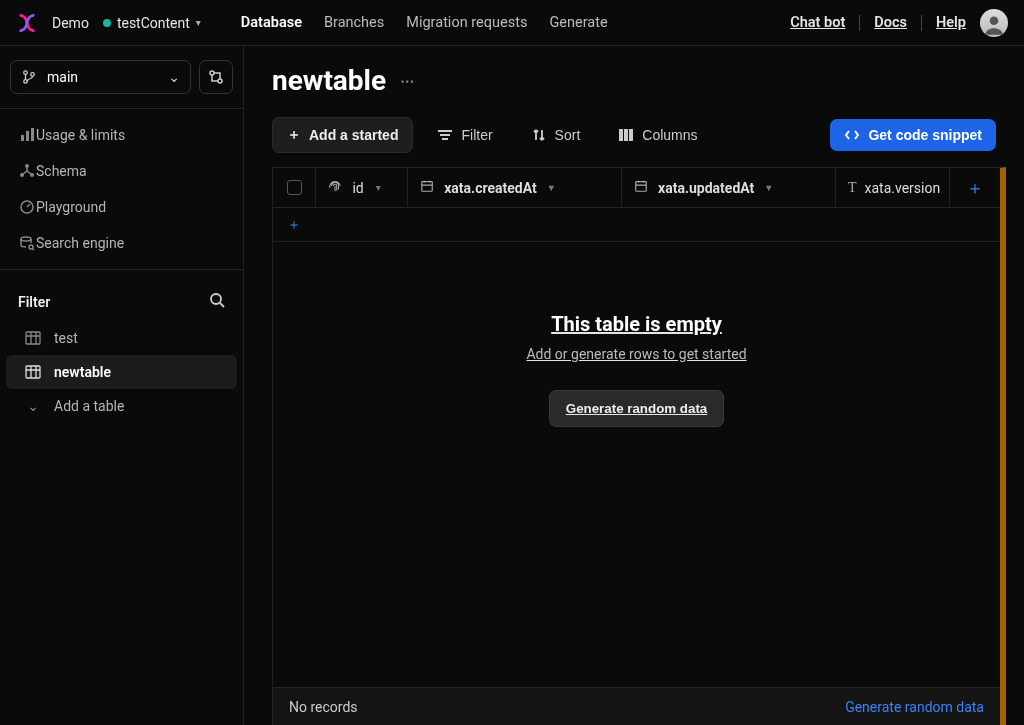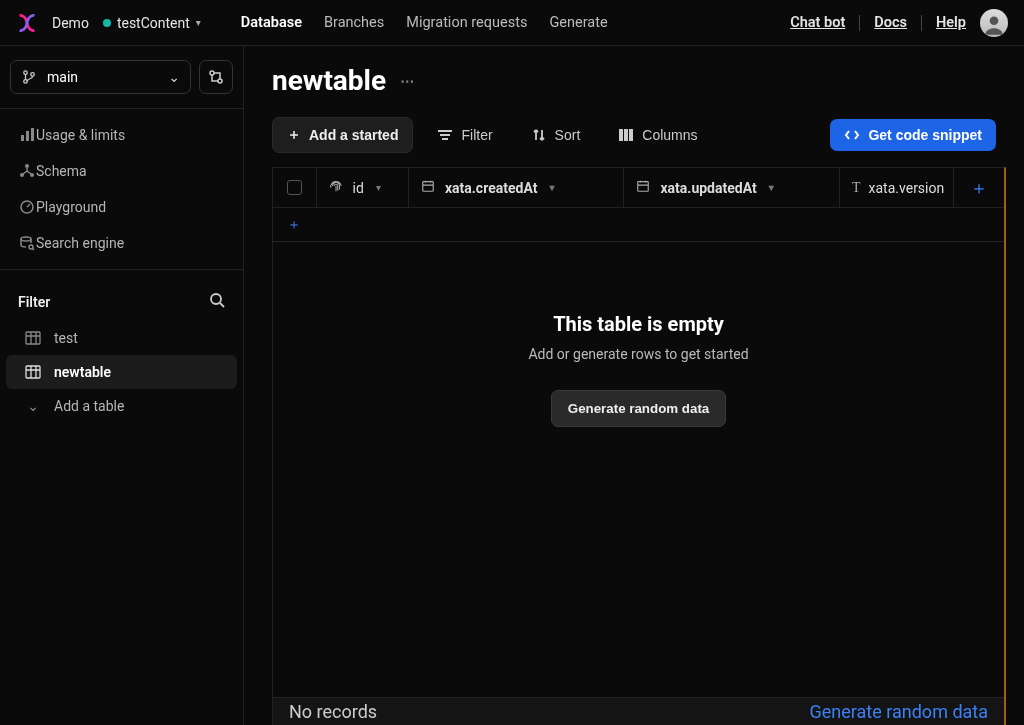--- a/index.html
+++ b/index.html
@@ -84,45 +84,45 @@
   .btn {
     display:flex; align-items:center; gap:8px;
     padding: 8px 14px; border-radius:7px; cursor:pointer; border:none;
     font-size:14px;
   }
   .btn-dark { background:#1e1e1e; color:#eee; border:1px solid #2a2a2a; font-weight:600;}
   .btn-ghost { background:transparent; color:#ccc; }
   .btn-blue { background:#1e64e6; color:#fff; font-weight:600;}
   .toolbar-spacer { flex:1; }
   
-  .grid-wrap { flex:1; display:flex; flex-direction:column; border-top:1px solid #222; margin: 0 18px 0 28px; border-left:1px solid #222; border-right:2px solid #a16207;}
+  .grid-wrap { flex:1; display:flex; flex-direction:column; border-top:1px solid #222; margin: 0 18px 0 28px; border-left:1px solid #222; border-right:6px solid #a16207;}
   .grid-head { display:flex; height:40px; border-bottom:1px solid #222; color:#ddd; }
   .gh-cell { display:flex; align-items:center; gap:8px; padding:0 12px; border-right:1px solid #222; }
   .gh-chk { width:44px; justify-content:center;}
   .chkbox { width:15px;height:15px;border:1.5px solid #555;border-radius:3px;}
   .gh-id { width:94px; }
   .gh-wide { width:220px;font-weight:bold; }
   .gh-ver { width:114px; }
   .gh-plus { flex:0 0 50px; justify-content:center; color:#3b82f6; font-size:18px; cursor:pointer; border-right:none;}
   .col-caret { color:#777; font-size:10px; margin-left:4px;}
   .col-ico { color:#aaa; width:16px;}
   .grid-addrow {
     height:34px; display:flex; align-items:center; padding-left:14px;
     border-bottom:1px solid #222; color:#3b82f6; cursor:pointer;
   }
   .empty-state {
     flex:1; display:flex; flex-direction:column; align-items:center; justify-content:flex-start;
-    padding-top:70px; gap:10px;
+    padding-top:70px; gap:10px;text-decoration:underline;
   }
   .empty-title { color:#fff; font-size:20px; font-weight:700;}
   .empty-sub { color:#bbb; }
   .gen-btn { margin-top:18px; background:#2a2a2a; color:#eee; border:1px solid #3a3a3a; padding:10px 16px; border-radius:7px; cursor:pointer; font-weight:600;}
   .footer {
-    height:28px; display:flex; align-items:center; justify-content:space-between;
-    padding:0 16px; background:#141414; color:#ccc; font-size:18px;
+    height:38px; display:flex; align-items:center; justify-content:space-between;
+    padding:0 16px; background:#141414; color:#ccc; font-size:14px;
     border-top:1px solid #222;
     gap:40px;
   }
   .footer-link { color:#3b82f6; cursor:pointer; }
   .ico { width:16px;height:16px; display:inline-flex;align-items:center;justify-content:center;}
 </style>
 </head>
 <body>
 
 <div class="topnav">

